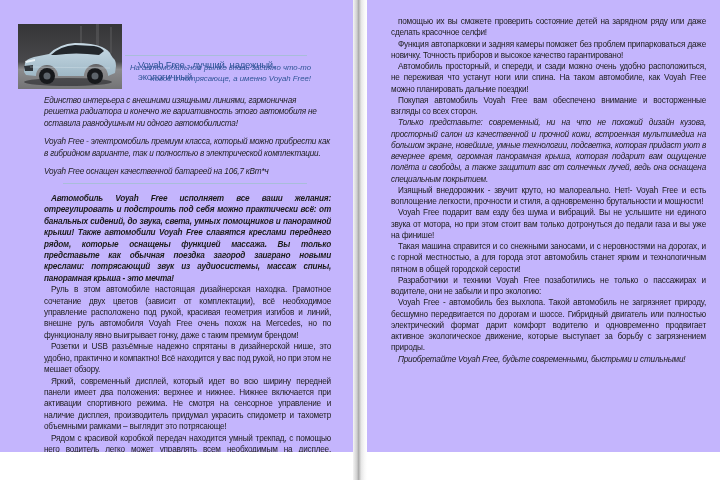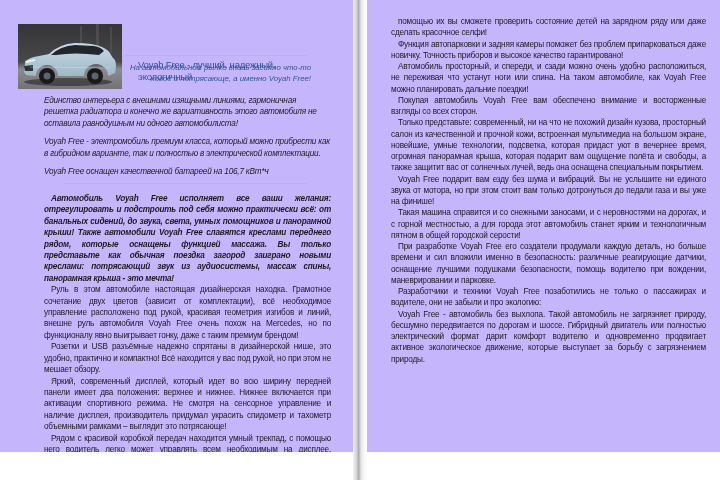--- a/index.html
+++ b/index.html
@@ -45,21 +45,21 @@
   .body-left  { left:44px; top:193px; width:287px; }
   .body-right { left:24px; top:16px;  width:315px; }
 
   .para {
     margin:0; padding:0;
     font-size:8.2px; line-height:11.4px; letter-spacing:-0.2px;
     color:#1c1c1c; text-align:justify; text-indent:7px;
   }
   .body-right .para { line-height:11.25px; }
   .para.bold-italic { font-weight:bold; font-style:italic; }
-  .para.italic { }
+  .para.italic { font-style:italic; }
 </style>
 </head>
 <body>
 
 <div class="spread">
 
   <div class="page page-left">
 
     <div class="car-image">
       <svg width="104" height="65" viewBox="0 0 104 65" xmlns="http://www.w3.org/2000/svg">
@@ -117,21 +117,22 @@
 
   <div class="page-gap"></div>
 
   <div class="page page-right">
     <div class="body-text body-right">
         <p class="para">помощью их вы сможете проверить состояние детей на зарядном ряду или даже сделать красочное селфи!</p>
         <p class="para">Функция автопарковки и задняя камеры поможет без проблем припарковаться даже новичку. Точность приборов и высокое качество гарантировано!</p>
         <p class="para">Автомобиль просторный, и спереди, и сзади можно очень удобно расположиться, не переживая что устанут ноги или спина. На таком автомобиле, как Voyah Free можно планировать дальние поездки!</p>
         <p class="para">Покупая автомобиль Voyah Free вам обеспечено внимание и восторженные взгляды со всех сторон.</p>
         <p class="para italic">Только представьте: современный, ни на что не похожий дизайн кузова, просторный салон из качественной и прочной кожи, встроенная мультимедиа на большом экране, новейшие, умные технологии, подсветка, которая придаст уют в вечернее время, огромная панорамная крыша, которая подарит вам ощущение полёта и свободы, а также защитит вас от солнечных лучей, ведь она оснащена специальным покрытием.</p>
+        <p class="para">Изящный внедорожник - звучит круто, но малореально. Нет!- Voyah Free и есть воплощение легкости, прочности и стиля, а одновременно брутальности и мощности!</p>
         <p class="para">Voyah Free подарит вам езду без шума и вибраций. Вы не услышите ни единого звука от мотора, но при этом стоит вам только дотронуться до педали газа и вы уже на финише!</p>
         <p class="para">Такая машина справится и со снежными заносами, и с неровностями на дорогах, и с горной местностью, а для города этот автомобиль станет ярким и технологичным пятном в общей городской серости!</p>
-        <p class="para">При разработке Voyah Free его создатели продумали каждую деталь, но больше времени и сил вложили именно в безопасность: различные реагирующие датчики, оснащение лучшими подушками безопасности, помощь водителю при вождении, маневрировании и парковке.</p>
         <p class="para">Разработчики и техники Voyah Free позаботились не только о пассажирах и водителе, они не забыли и про экологию:</p>
         <p class="para">Voyah Free - автомобиль без выхлопа. Такой автомобиль не загрязняет природу, бесшумно передвигается по дорогам и шоссе. Гибридный двигатель или полностью электрический формат дарит комфорт водителю и одновременно продвигает активное экологическое движение, которые выступает за борьбу с загрязнением природы.</p>
+        <p class="para italic">Приобретайте Voyah Free, будьте современными, быстрыми и стильными!</p>
       </div>
   </div>
 
 </div>
 
 </body></html>

